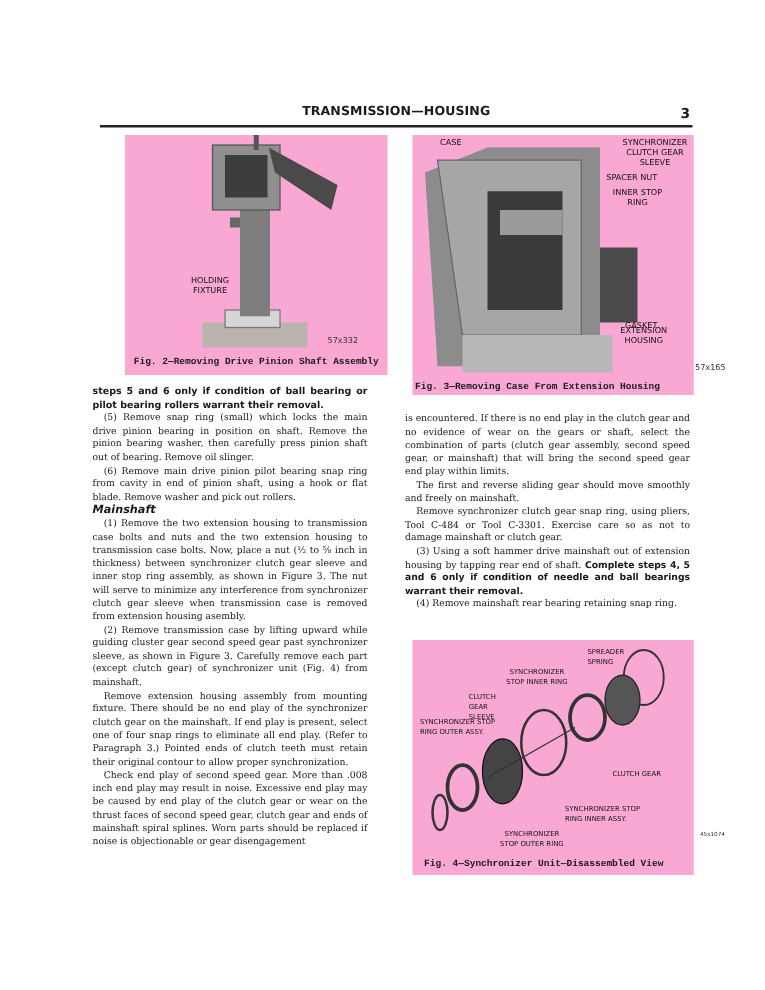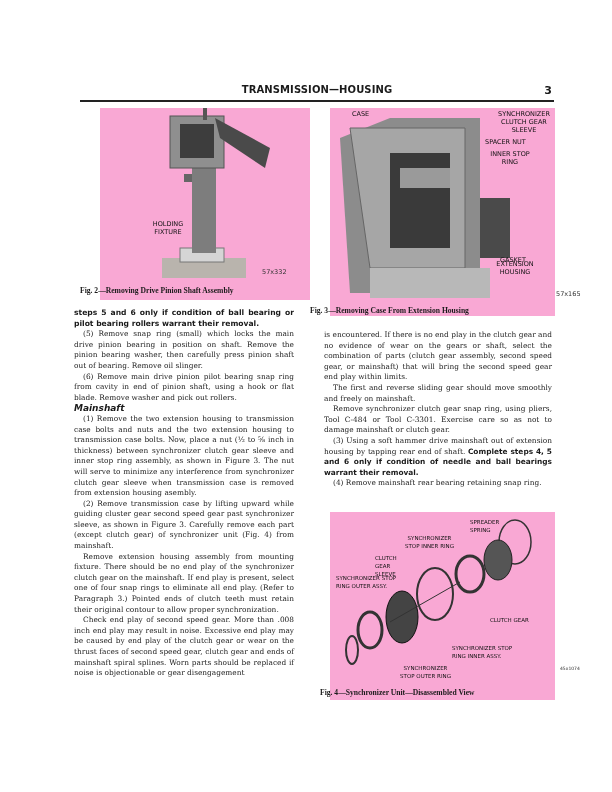--- a/index.html
+++ b/index.html
@@ -5,21 +5,21 @@
   html, body { margin:0; padding:0; }
   body { width:612px; height:792px; background:#fff; position:relative; overflow:hidden; font-family:"DejaVu Serif", serif; color:#1a1a1a; }
   .header { position:absolute; left:80px; top:84px; width:474px; height:14px; }
   .header .title { position:absolute; left:0; right:0; text-align:center; font-family:"DejaVu Sans", sans-serif; font-weight:bold; font-size:10px; letter-spacing:0.1px; }
   .header .pgnum { position:absolute; right:2px; top:0; font-family:"DejaVu Sans", sans-serif; font-weight:bold; font-size:11px; }
   .rule { position:absolute; left:80px; top:100px; width:474px; height:2px; background:#222; }
 
   .fig { position:absolute; background:#f9a8d4; }
   .callout { position:absolute; font-family:"DejaVu Sans", sans-serif; font-size:6.5px; line-height:8px; text-align:center; color:#111; text-transform:uppercase; }
   .figno { position:absolute; font-family:"DejaVu Sans", sans-serif; font-size:6.5px; color:#333;margin-left:44px; }
-  .caption { position:absolute; font-family:Liberation Serif, serif; font-weight:bold; font-size:7.6px; }
+  .caption { position:absolute; font-family:Liberation Mono, monospace; font-weight:bold; font-size:7.6px; text-align:center; }
 
   .col { position:absolute; font-size:7.4px; line-height:10.6px; text-align:justify; }
   .col p { margin:0; text-indent:9px; }
   .col p.noindent { text-indent:0; }
   .bold { font-weight:bold; font-family:"DejaVu Sans", sans-serif; }
   .sechead { font-family:"DejaVu Sans", sans-serif; font-weight:bold; font-style:italic; font-size:9px; margin:5px 0 2px; text-indent:0 !important; }
 </style>
 </head>
 <body>
 

